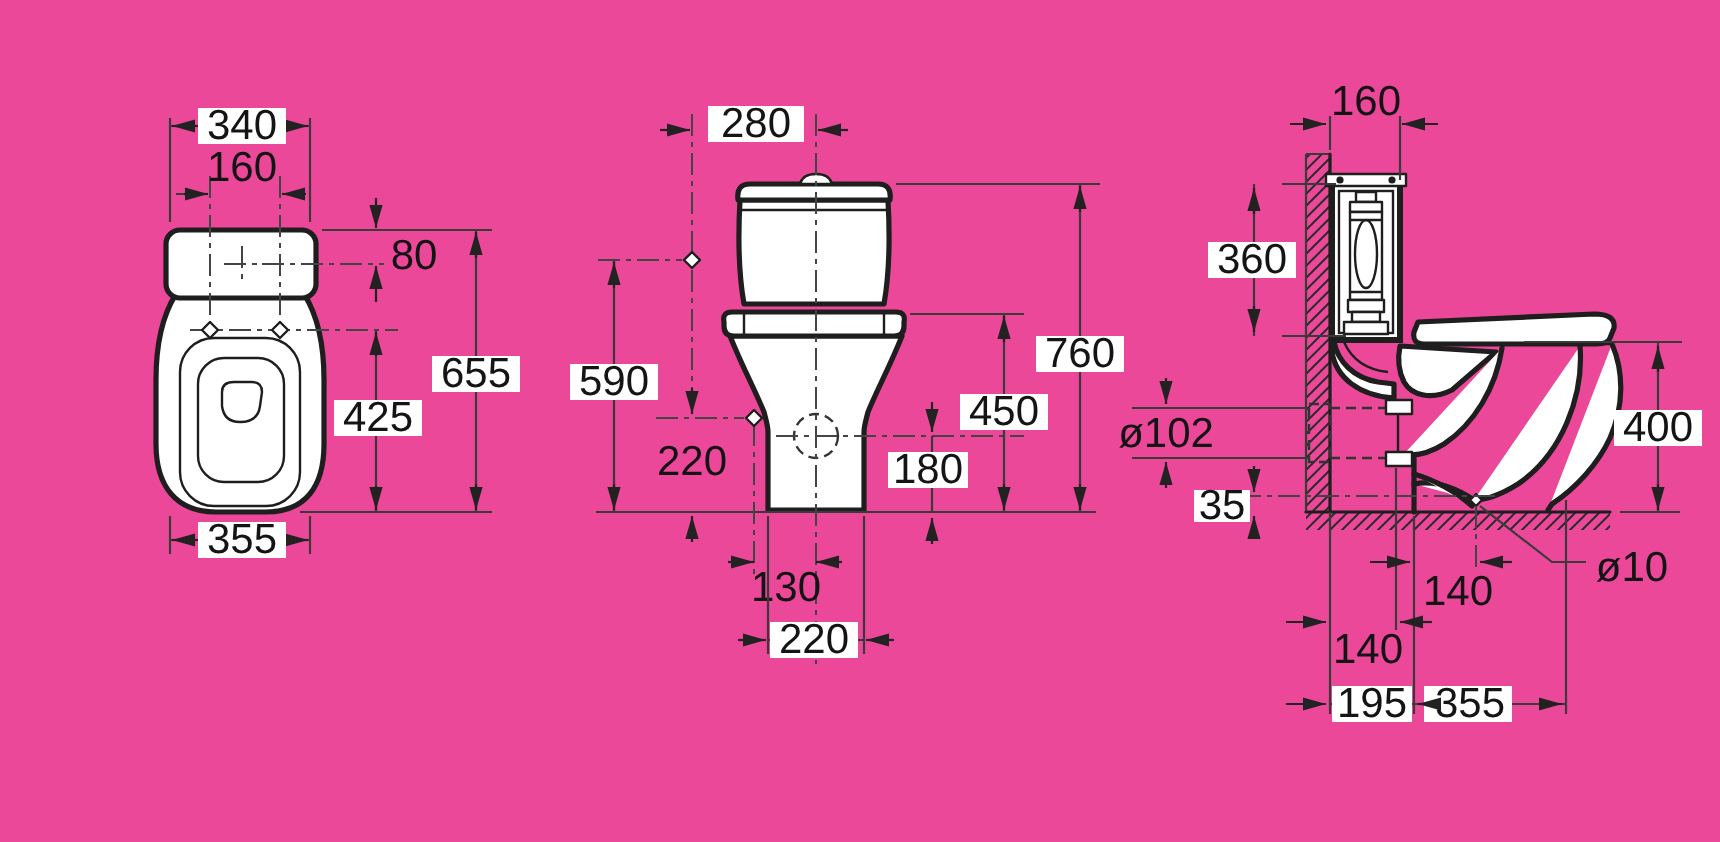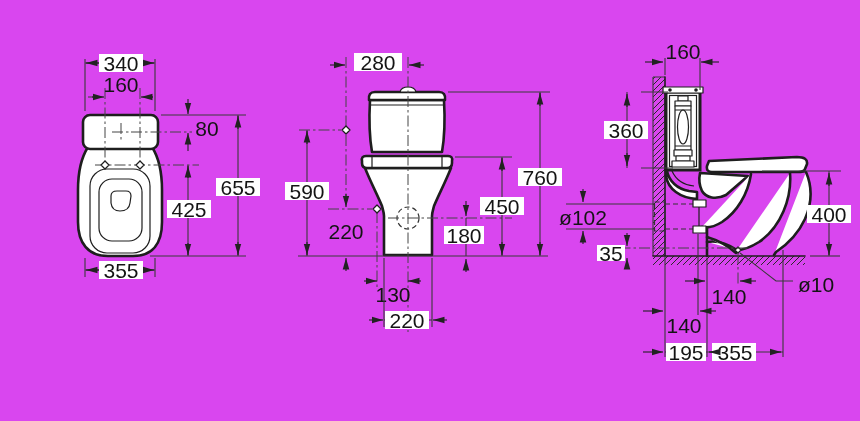--- a/index.html
+++ b/index.html
@@ -1,16 +1,16 @@
 <!DOCTYPE html>
 <html><head>
 <meta charset="utf-8">
 <style>
   html,body{margin:0;padding:0;background:#ffffff;}
-  .stage{width:860px;height:421px;background:#d946ef;position:relative;overflow:hidden;}
+  .stage{width:860px;height:421px;background:#ec4899;position:relative;overflow:hidden;}
   svg{display:block;}
   .dim-label{font-family:"Liberation Sans",sans-serif;font-size:21px;fill:#141414;}
   .outline{stroke:#1e1e1e;stroke-width:2.6;fill:#ffffff;stroke-linejoin:round;stroke-linecap:round;}
   .outline-thin{stroke:#1e1e1e;stroke-width:1.6;fill:none;stroke-linejoin:round;stroke-linecap:round;}
   .detail{stroke:#1e1e1e;stroke-width:1.2;fill:#ffffff;stroke-linejoin:round;}
   .detail-line{stroke:#1e1e1e;stroke-width:1.2;fill:none;}
   .dimline{stroke:#3a3a3a;stroke-width:1.1;fill:none;}
   .arrow{stroke:#222222;stroke-width:1.1;fill:none;}
   .dashdot{stroke:#444444;stroke-width:1;fill:none;stroke-dasharray:11 3 2.5 3;}
   .dashed{stroke:#333333;stroke-width:1.2;fill:none;stroke-dasharray:5 3;}

